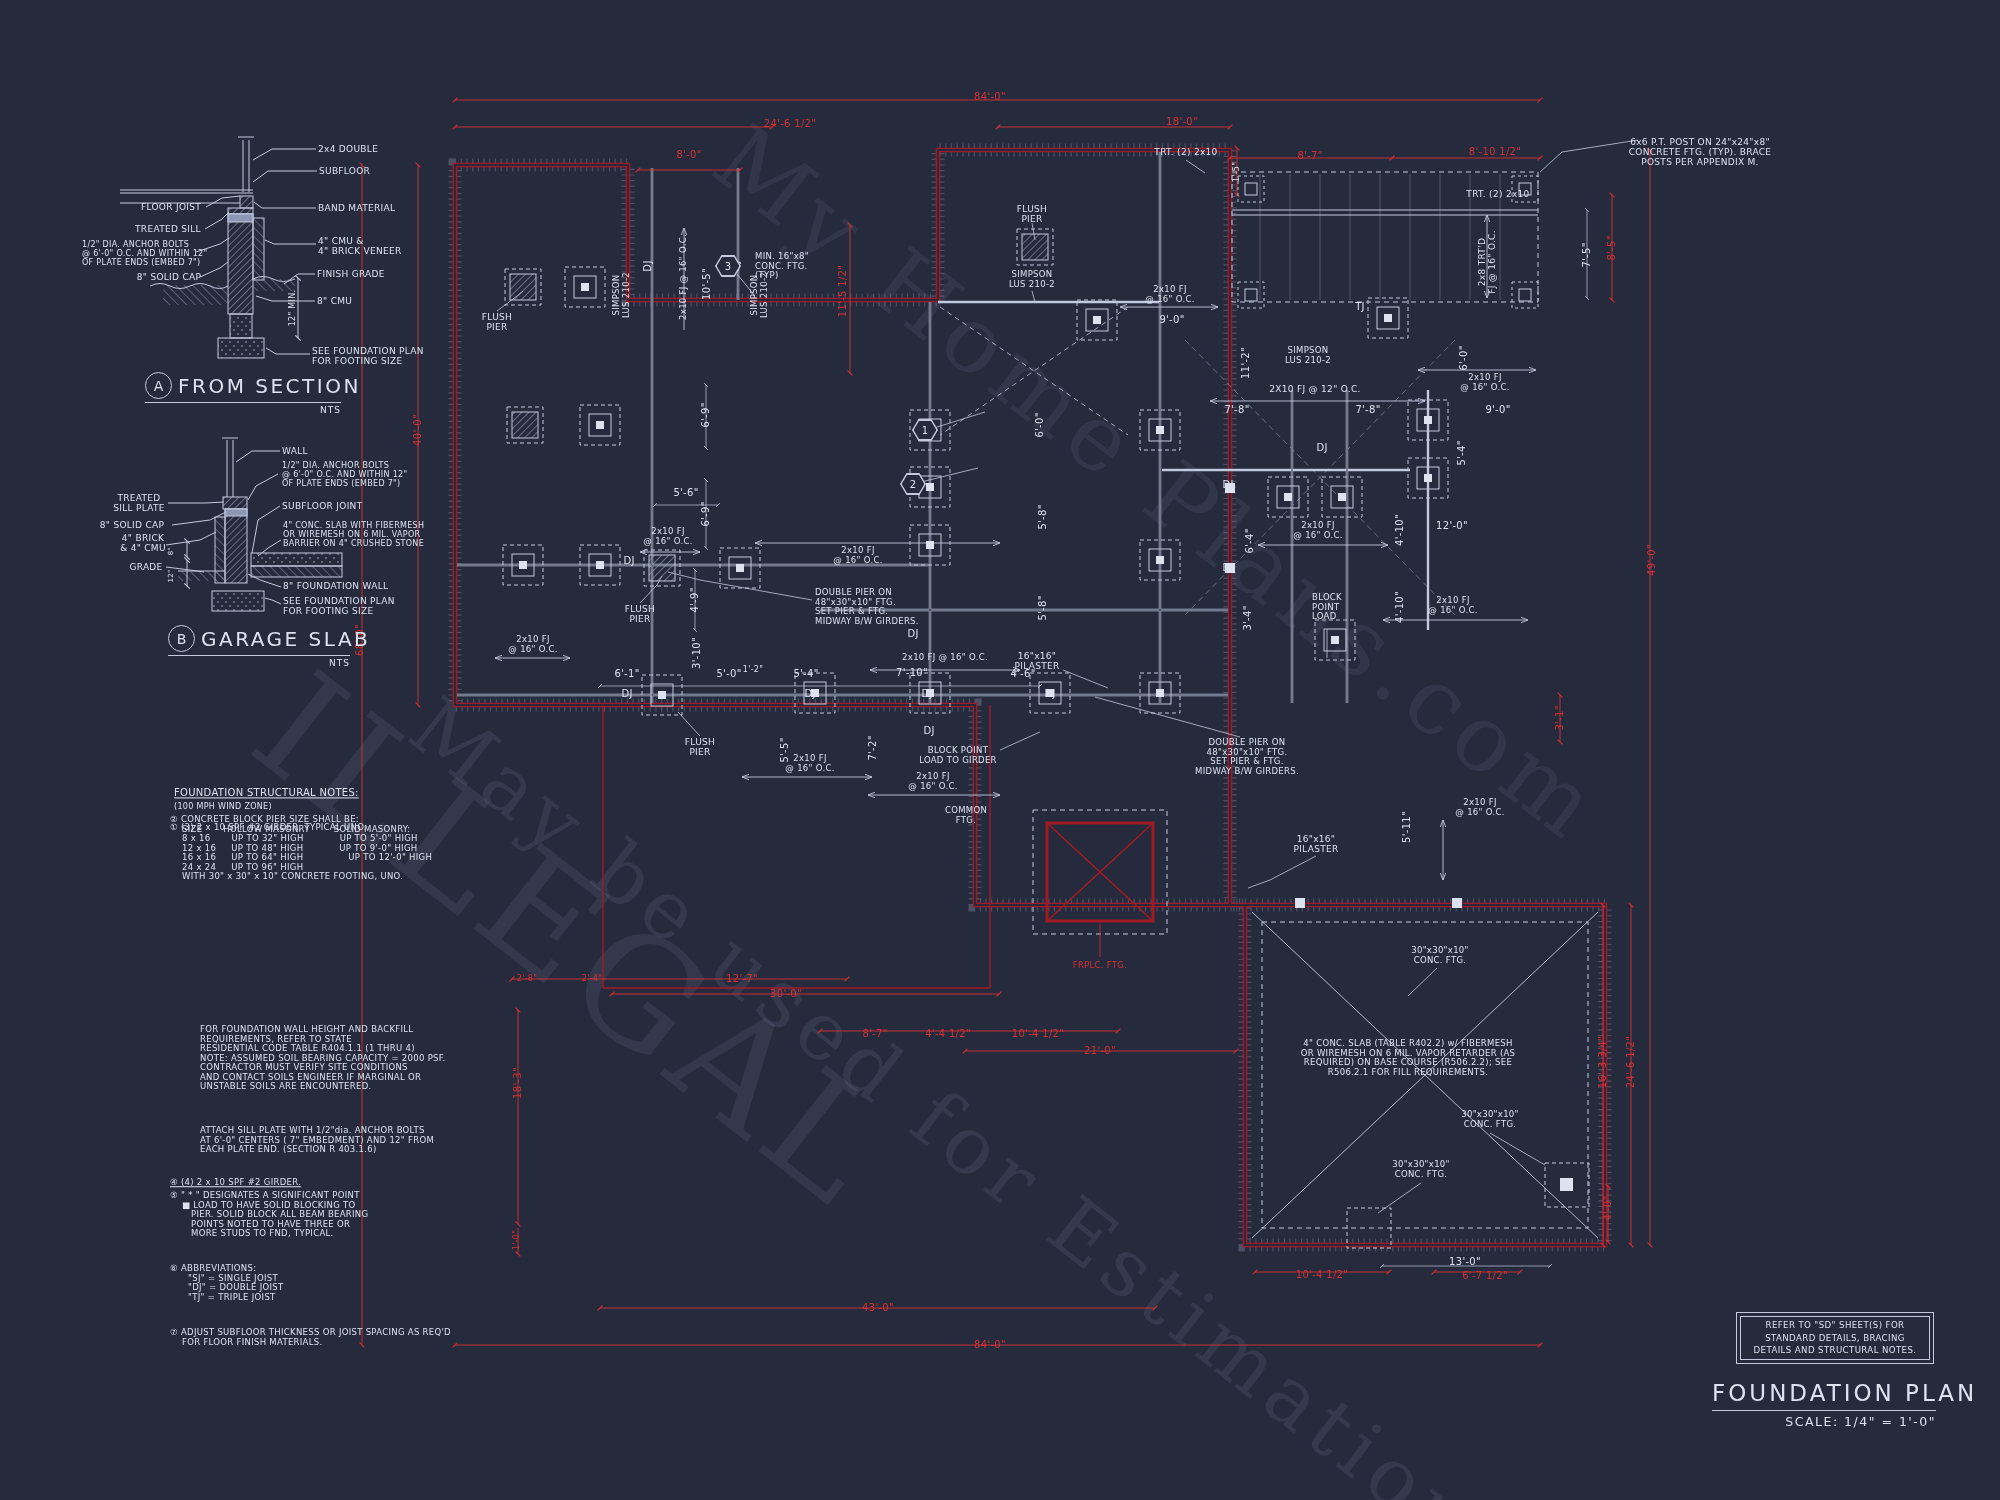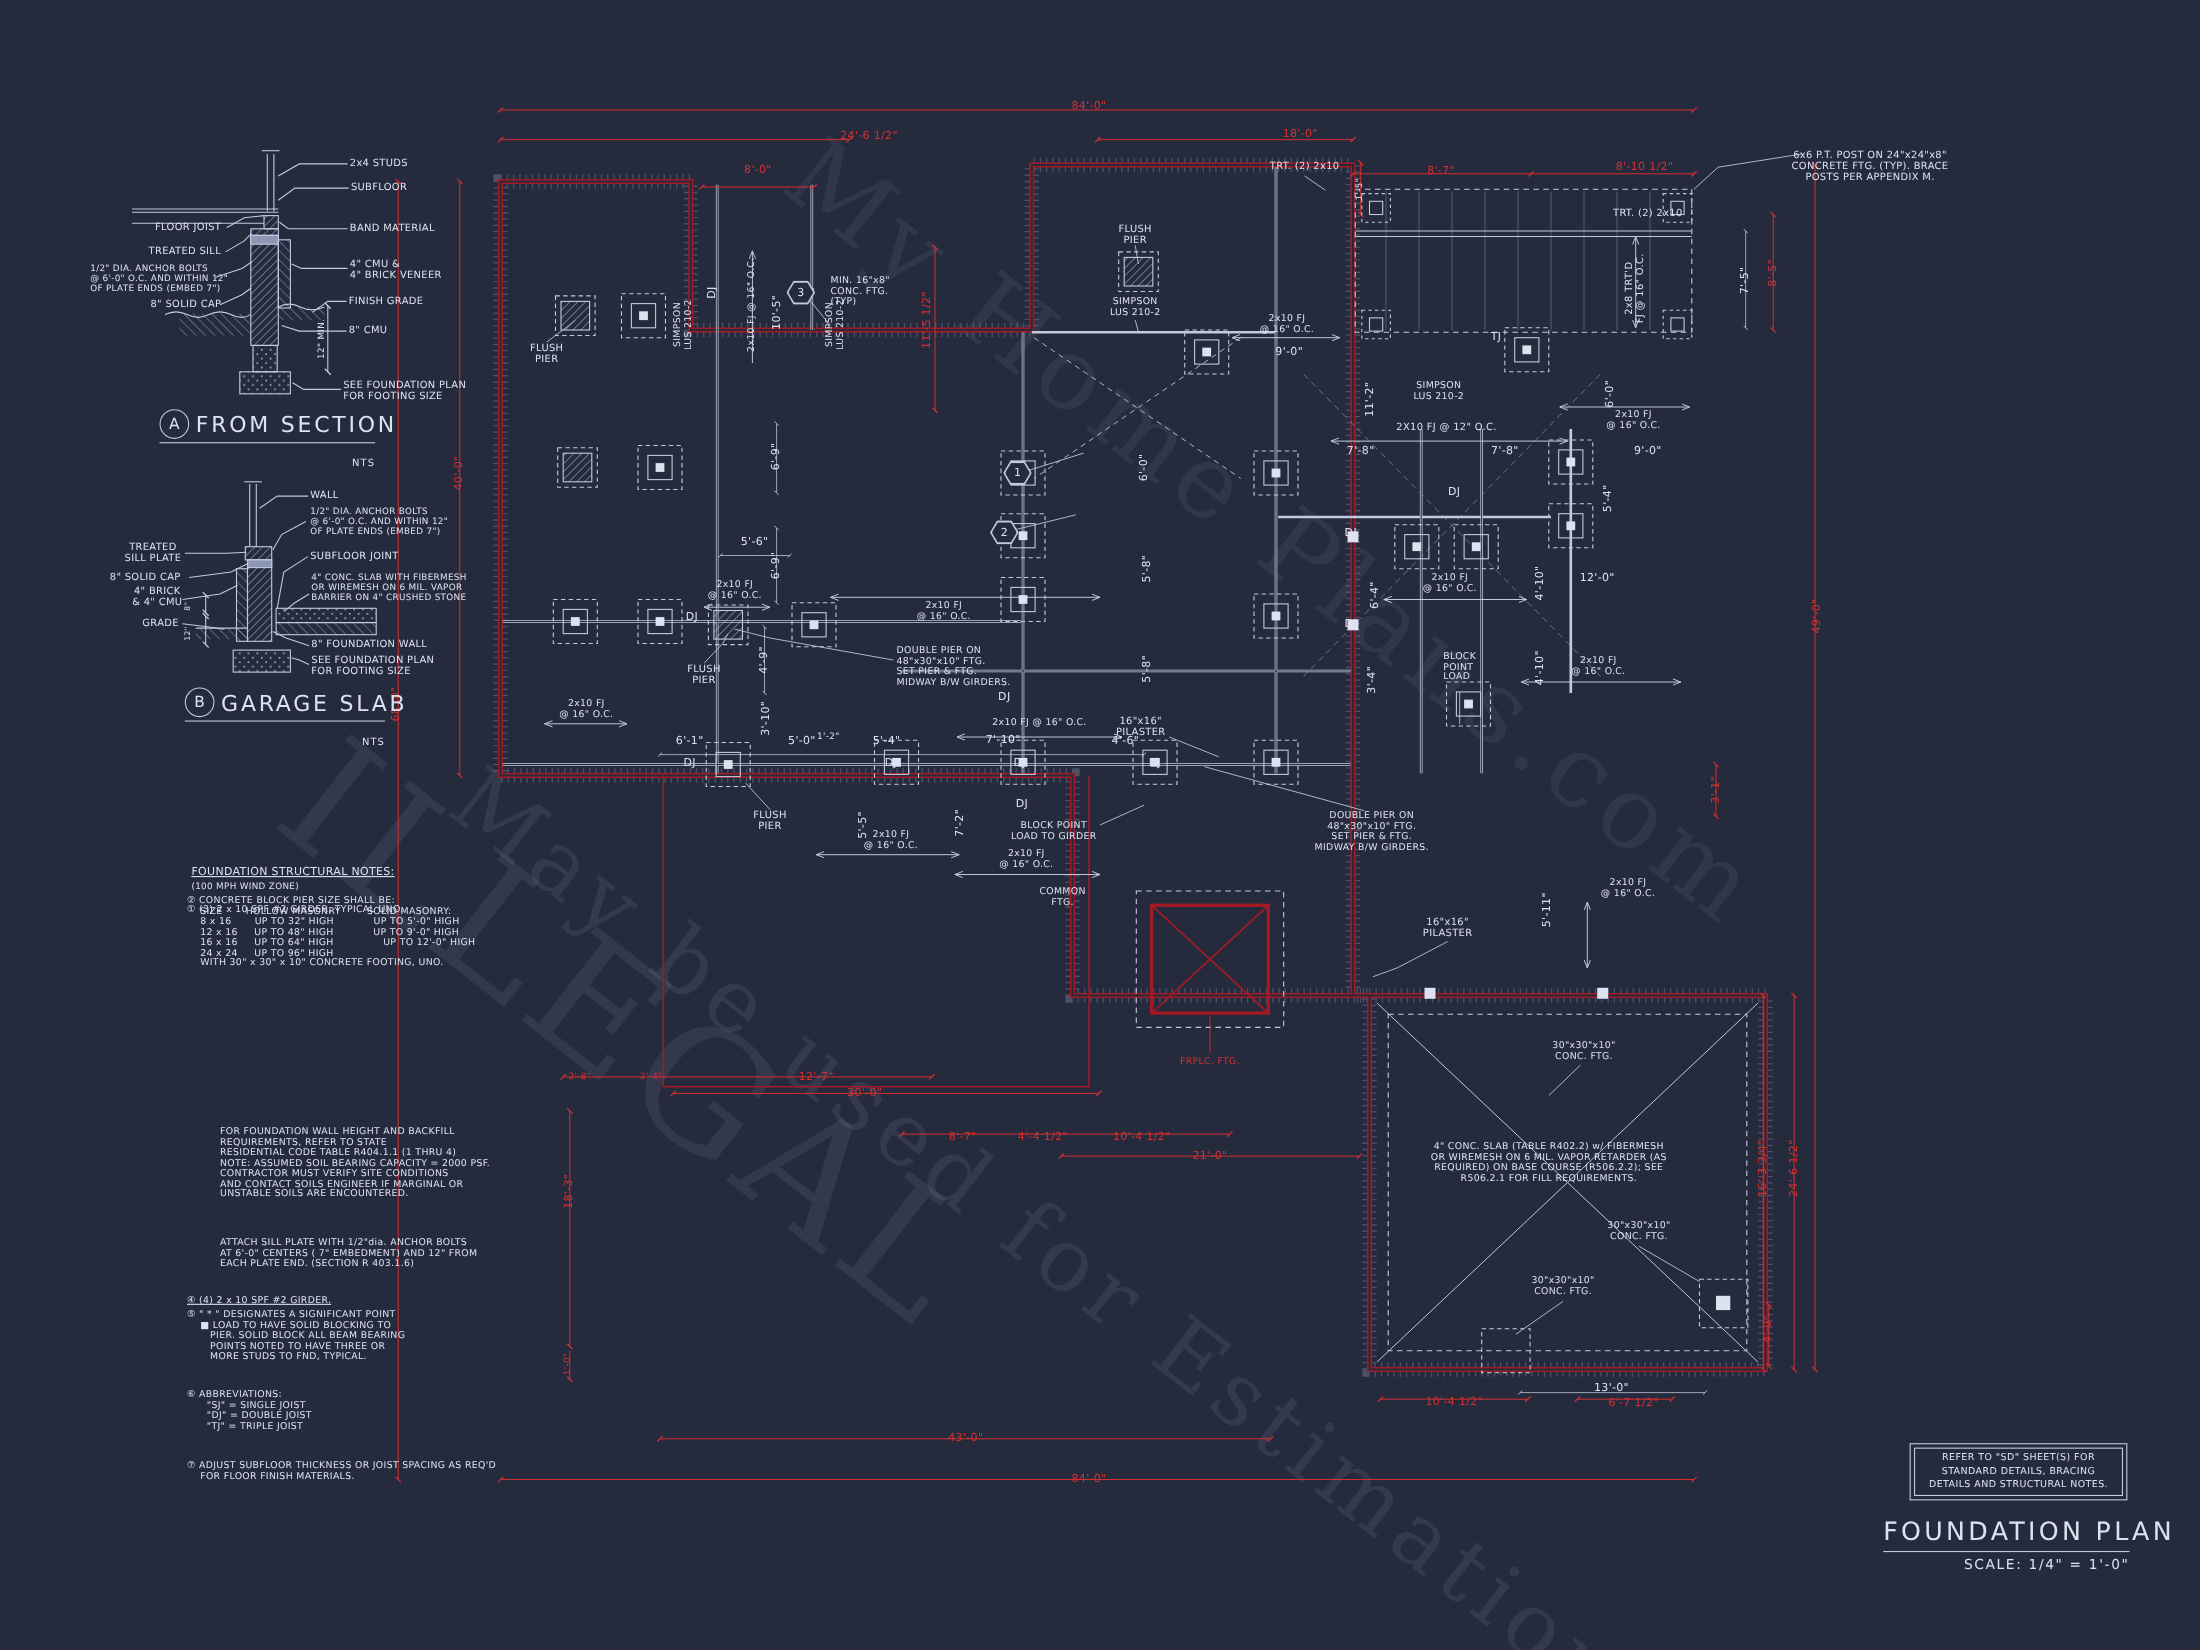--- a/index.html
+++ b/index.html
@@ -14,21 +14,21 @@
   .lbl.r{color:#d63131;}
   .hexw{position:absolute;width:26px;height:22px;}
   .hexw .ho{position:absolute;inset:0;background:#c3cadf;clip-path:polygon(25% 0,75% 0,100% 50%,75% 100%,25% 100%,0 50%);}
   .hexw .hi{position:absolute;inset:1.6px;background:#252a3d;clip-path:polygon(25% 0,75% 0,100% 50%,75% 100%,25% 100%,0 50%);}
   .hexw .ht{position:absolute;inset:0;display:flex;align-items:center;justify-content:center;font-size:10px;color:#dde2f0;}
   .dtitle{position:absolute;}
   .dtitle .row{display:flex;align-items:center;gap:6px;border-bottom:1.6px solid #c3cadf;padding-bottom:3px;}
   .circ{display:flex;align-items:center;justify-content:center;width:25px;height:25px;border:1.4px solid #c3cadf;
         border-radius:50%;font-size:14px;flex:0 0 auto;}
   .dtt{font-size:20px;letter-spacing:2.5px;white-space:nowrap;}
-  .nts{text-align:right;font-size:9px;letter-spacing:1px;margin-top:14px;}
+  .nts{text-align:right;font-size:9px;letter-spacing:1px;margin-top:2px;}
   #sd-box{position:absolute;left:1736px;top:1312px;width:196px;height:50px;border:1px solid #c3cadf;
           outline:1px solid #c3cadf;outline-offset:-5px;display:flex;align-items:center;justify-content:center;}
   #sd-box div{font-size:8.6px;text-align:center;line-height:1.45;white-space:pre;letter-spacing:.4px;}
   #plan-title{position:absolute;left:1712px;top:1380px;width:224px;text-align:center;}
   #plan-title .t{font-size:23px;letter-spacing:3px;border-bottom:1.6px solid #c3cadf;padding-bottom:4px;white-space:nowrap;}
   #plan-title .s{font-size:12.5px;letter-spacing:1.5px;margin-top:3px;text-align:right;white-space:nowrap;}
 </style>
 </head>
 <body>
 
@@ -351,21 +351,21 @@
         <rect x="1238" y="282" width="26" height="26" fill="none" stroke="#c3cadf" stroke-width="1" stroke-dasharray="3,3"></rect>
         <rect x="1245" y="289" width="12" height="12" fill="none" stroke="#c3cadf" stroke-width="1"></rect>
         <rect x="1295" y="898" width="10" height="10" fill="#dde2f0"></rect>
         <rect x="1452" y="898" width="10" height="10" fill="#dde2f0"></rect>
         <rect x="1225" y="483" width="10" height="10" fill="#dde2f0"></rect>
         <rect x="1225" y="563" width="10" height="10" fill="#dde2f0"></rect>
       </g>
     </svg>
 
   <div id="labels">
-      <div class="lbl w" style="font-size: 9px; left: 318px; top: 149px; text-align: left; transform: translate(0px, -50%) rotate(0deg);">2x4 STUDS</div>
+      <div class="lbl w" style="font-size: 9px; left: 318px; top: 149px; text-align: left; transform: translate(0px, -50%) rotate(0deg);">2x4 DOUBLE</div>
       <div class="lbl w" style="font-size: 9px; left: 319px; top: 171px; text-align: left; transform: translate(0px, -50%) rotate(0deg);">SUBFLOOR</div>
       <div class="lbl w" style="font-size: 9px; left: 318px; top: 208px; text-align: left; transform: translate(0px, -50%) rotate(0deg);">BAND MATERIAL</div>
       <div class="lbl w" style="font-size: 9px; left: 318px; top: 246px; text-align: left; transform: translate(0px, -50%) rotate(0deg);">4" CMU &amp;
 4" BRICK VENEER</div>
       <div class="lbl w" style="font-size: 9px; left: 317px; top: 274px; text-align: left; transform: translate(0px, -50%) rotate(0deg);">FINISH GRADE</div>
       <div class="lbl w" style="font-size: 9px; left: 317px; top: 301px; text-align: left; transform: translate(0px, -50%) rotate(0deg);">8" CMU</div>
       <div class="lbl w" style="font-size: 9px; left: 312px; top: 356px; text-align: left; transform: translate(0px, -50%) rotate(0deg);">SEE FOUNDATION PLAN
 FOR FOOTING SIZE</div>
       <div class="lbl w" style="font-size: 9px; left: 171px; top: 207px; text-align: center; transform: translate(-50%, -50%) rotate(0deg);">FLOOR JOIST</div>
       <div class="lbl w" style="font-size: 9px; left: 168px; top: 229px; text-align: center; transform: translate(-50%, -50%) rotate(0deg);">TREATED SILL</div>

